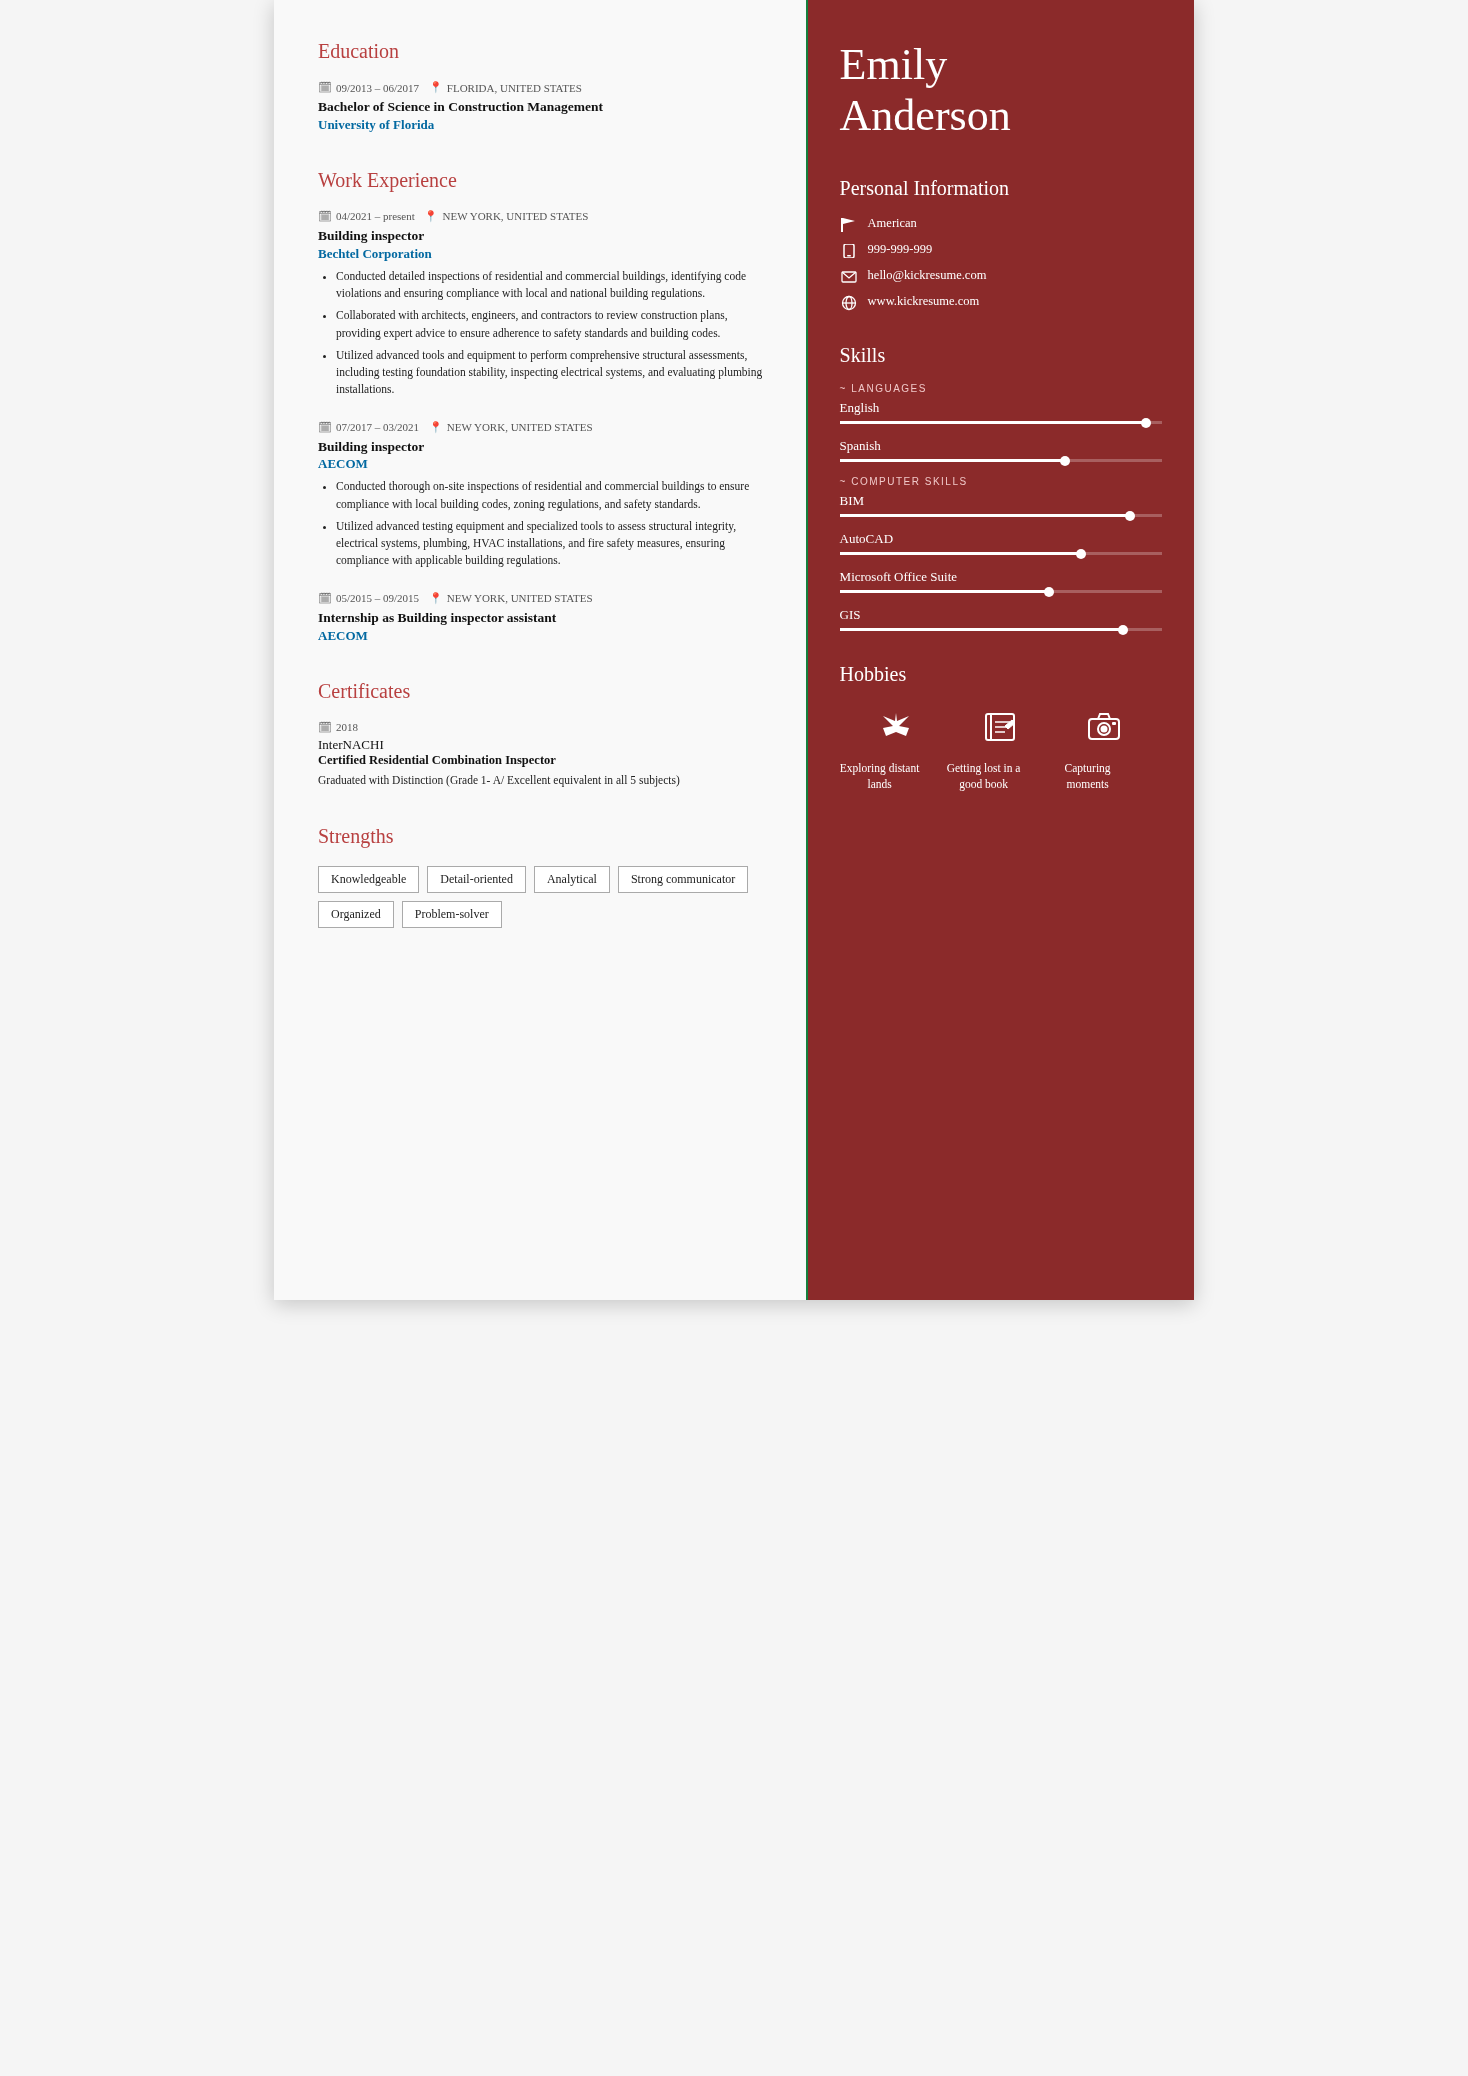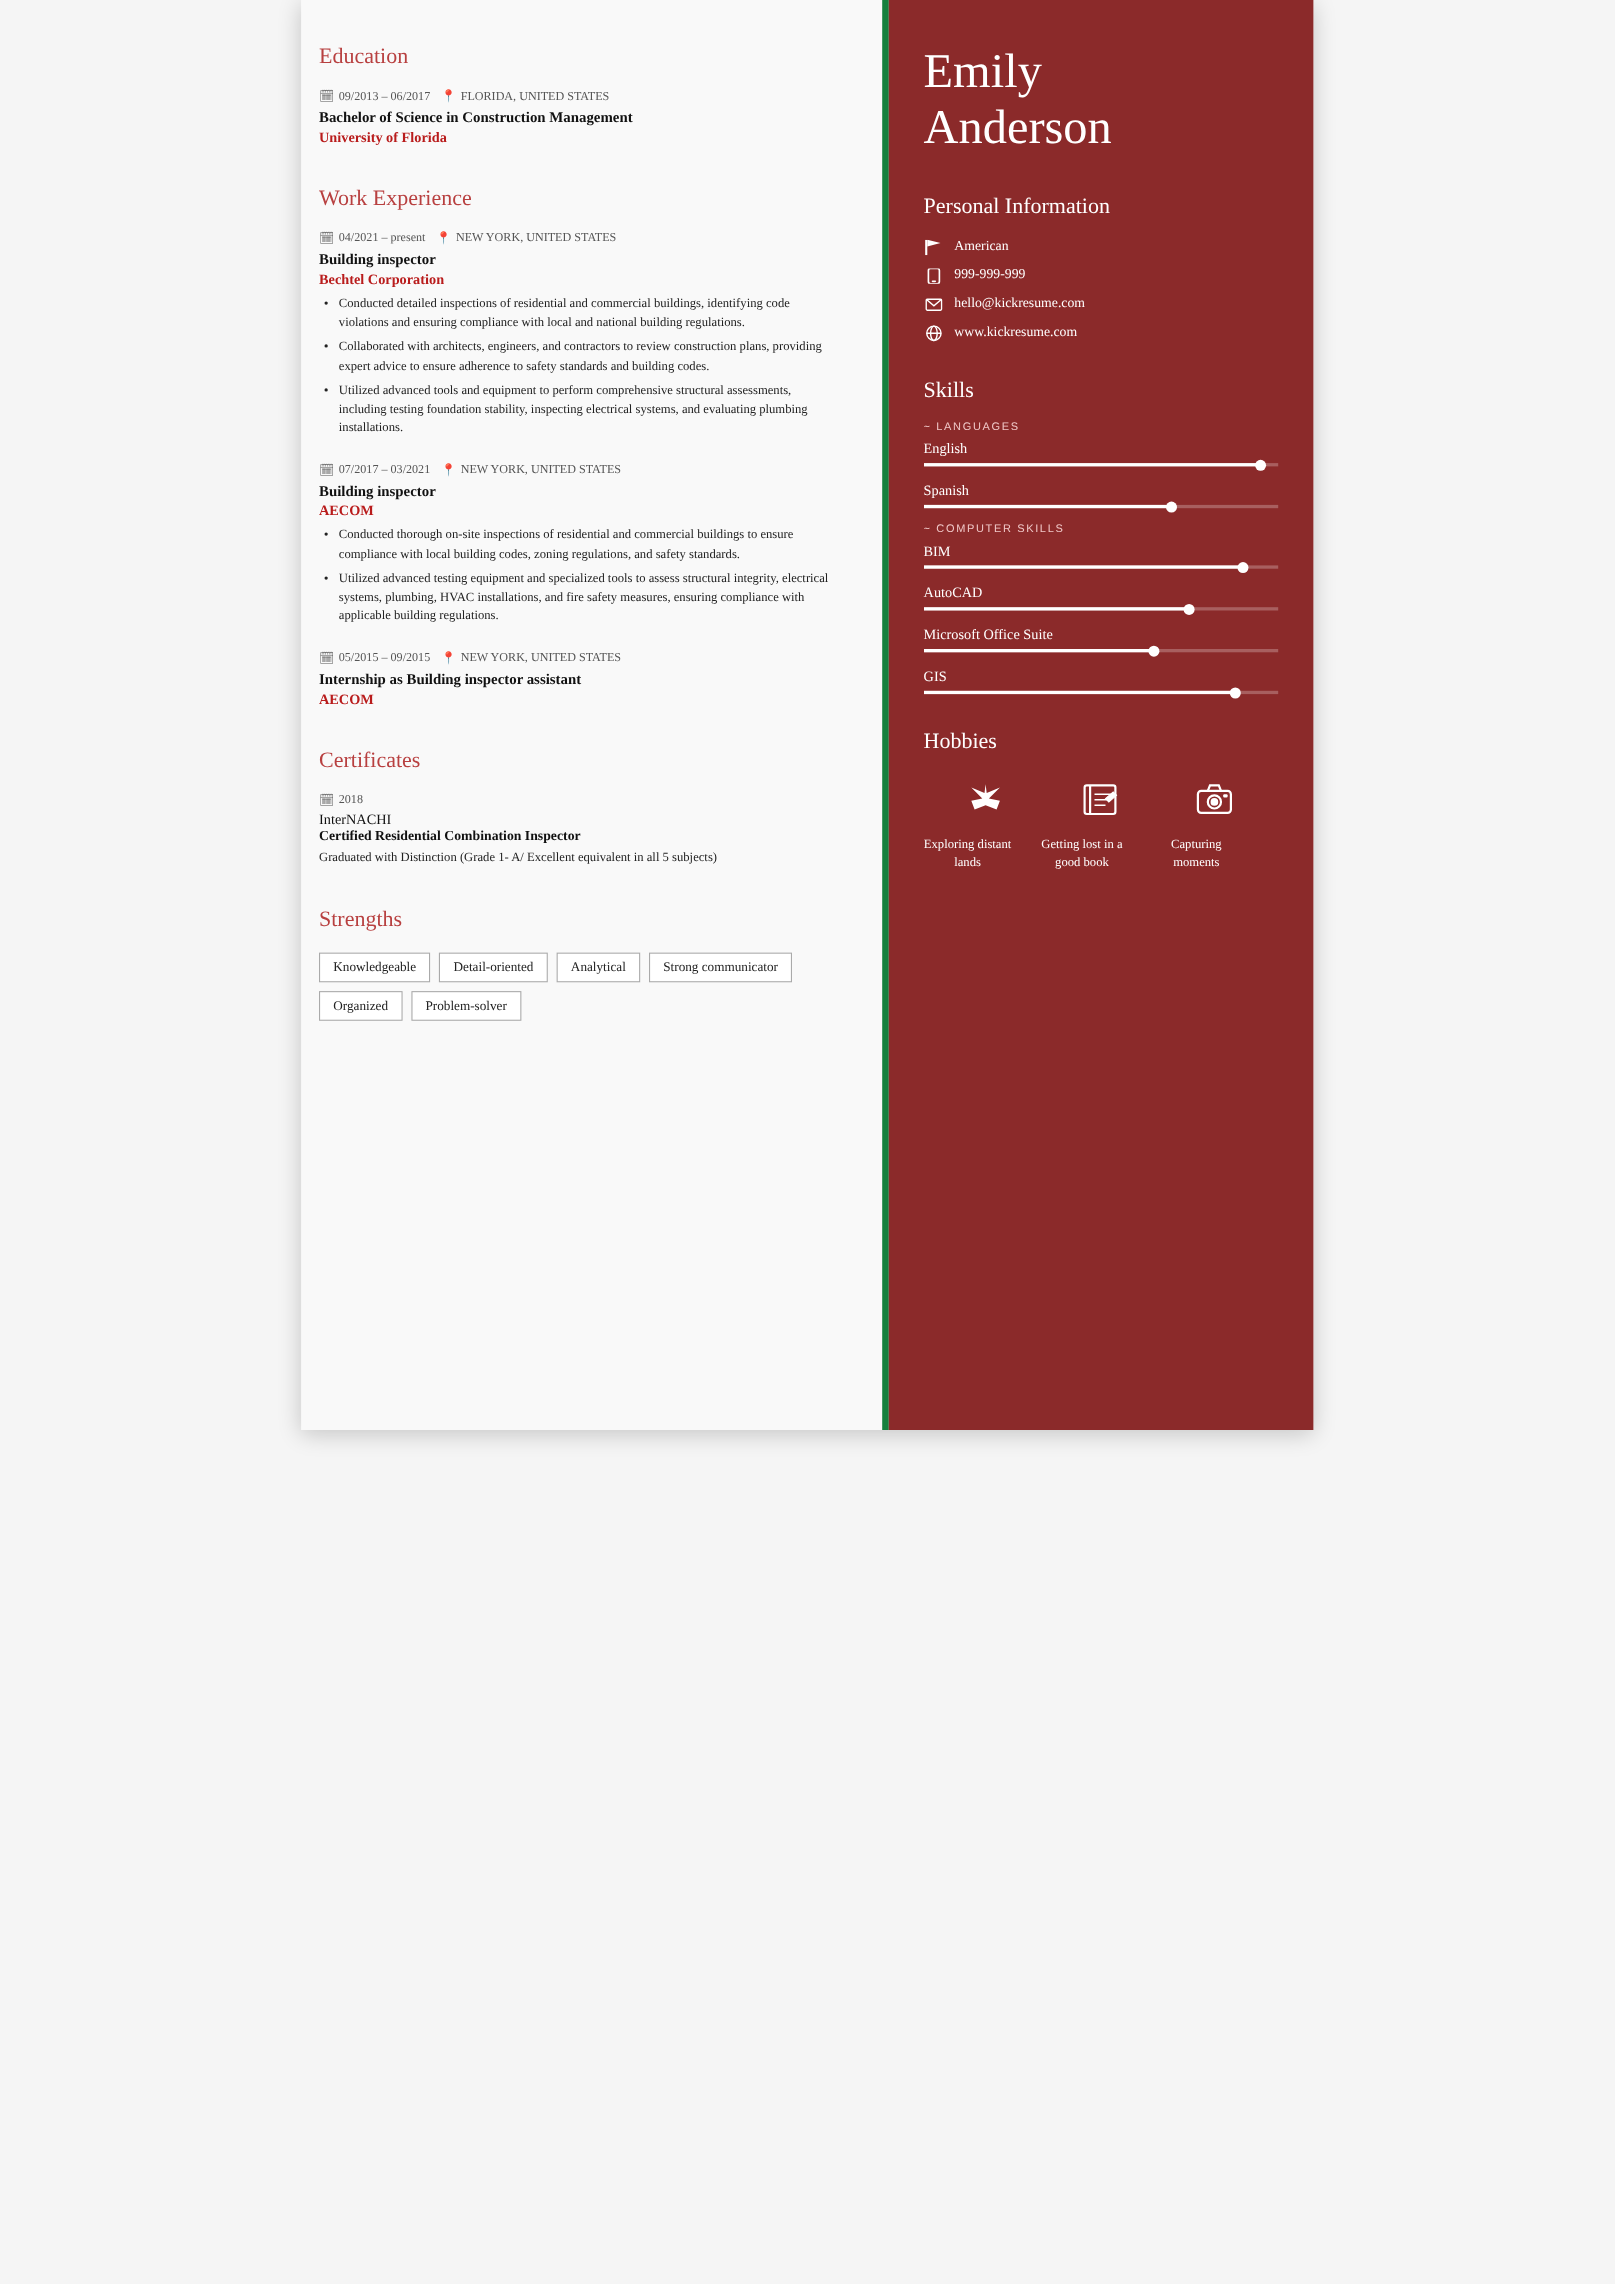--- a/index.html
+++ b/index.html
@@ -15,22 +15,22 @@
       width: 920px;
       min-height: 1300px;
       display: flex;
       box-shadow: 0 4px 20px rgba(0,0,0,0.2);
       background: white;
     }
     
     .left-col {
       width: 58%;
       background: #f9f9f9;
-      padding: 40px 36px 40px 16px;
-      border-right: 6px solid #15803d;
+      padding: 40px 36px 40px 44px;
+      border-right: 2px solid #15803d;
     }
     .section-title {
       font-family: Georgia, serif;
       font-size: 20px;
       color: #b84040;
       font-weight: normal;
       margin-bottom: 18px;
       margin-top: 0;
     }
     .section { margin-bottom: 36px; }
@@ -45,21 +45,21 @@
     }
     .entry-title {
       font-weight: bold;
       font-size: 13.5px;
       color: #111;
       line-height: 1.4;
     }
     .entry-org {
       font-weight: bold;
       font-size: 13px;
-      color: #b91c1c;
+      color: #0369a1;
       margin-bottom: 6px;
     }
     .entry-bullets {
       list-style: disc;
       padding-left: 18px;
       margin-bottom: 0;
     }
     .entry-bullets li {
       font-size: 11.5px;
       color: #222;

